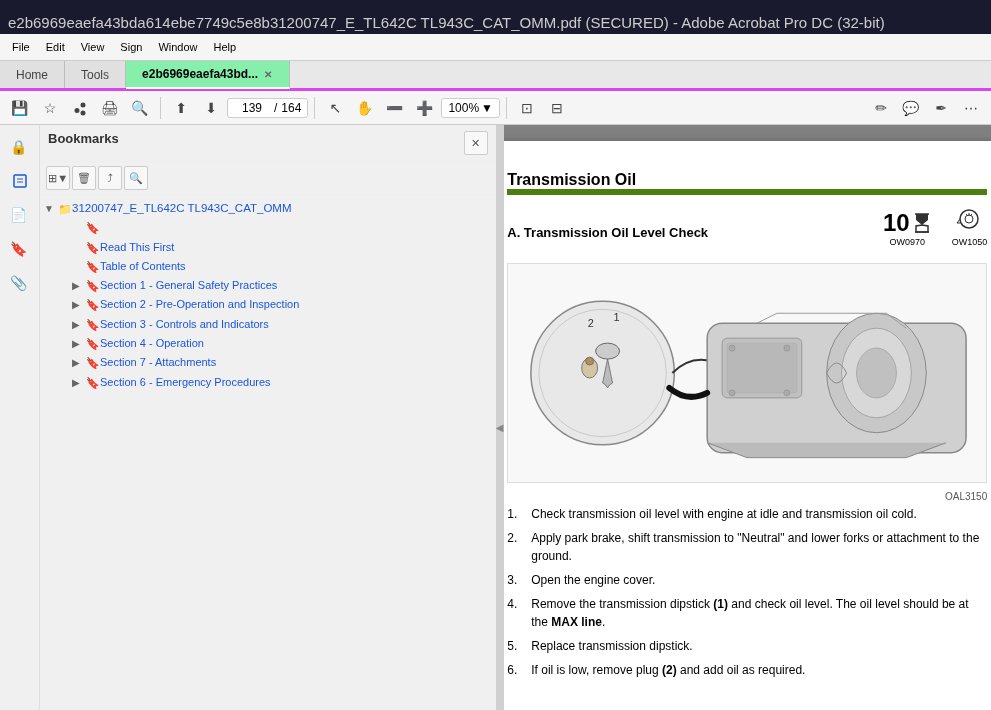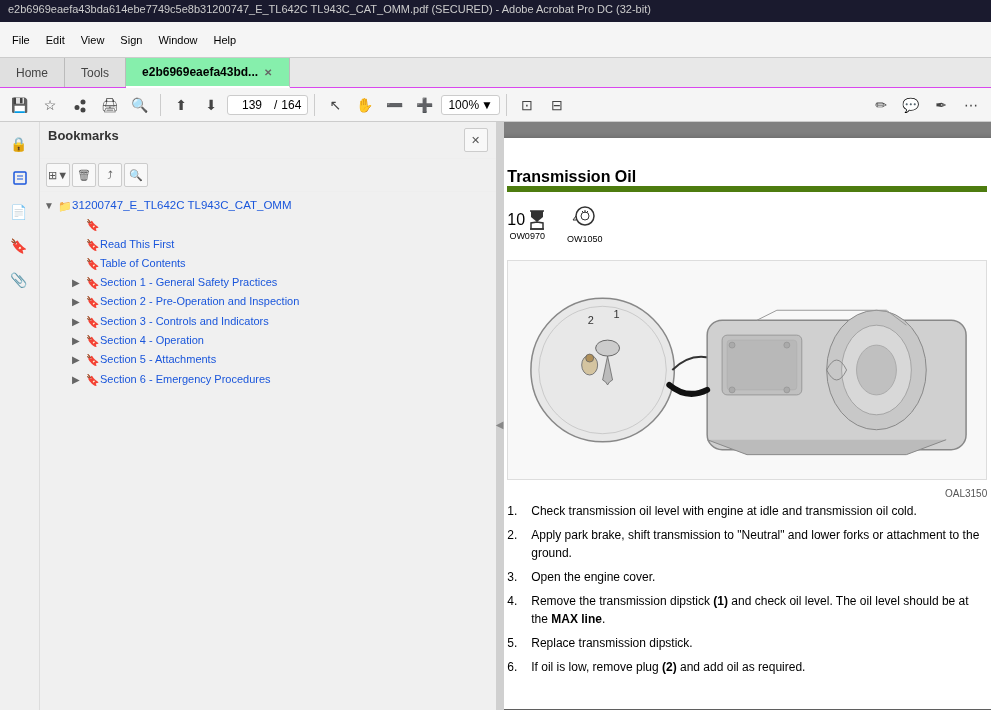--- a/index.html
+++ b/index.html
@@ -2,48 +2,48 @@
 <html><head>
   <meta charset="utf-8">
   <style>
     * { margin: 0; padding: 0; box-sizing: border-box; }
     body { font-family: 'Segoe UI', Arial, sans-serif; font-size: 12px; background: #f0f0f0; width: 991px; height: 710px; overflow: hidden; }
 
     
     .title-bar {
       background: #1a1a2e;
       color: #ccc;
-      font-size: 11px;
+      font-size: 15px;
       padding: 3px 8px;
       display: flex;
-      align-items: flex-start;
+      align-items: flex-end;
       gap: 6px;
-      height: 22px;
+      height: 34px;
     }
 
     
     .menu-bar {
       background: #f5f5f5;
       border-bottom: 1px solid #ccc;
       display: flex;
       align-items: center;
-      height: 36px;
+      height: 27px;
       padding: 0 4px;
     }
     .menu-item {
       padding: 2px 8px;
       font-size: 11px;
       cursor: pointer;
       color: #000;
     }
 
     
     .tab-bar {
       background: #e8e8e8;
-      border-bottom: 1px solid #d946ef;
+      border-bottom: 3px solid #d946ef;
       display: flex;
       align-items: stretch;
       height: 30px;
     }
     .tab {
       display: flex;
       align-items: center;
       padding: 0 16px;
       font-size: 12px;
       cursor: pointer;
@@ -375,43 +375,44 @@
           <span class="bm-label">Section 3 - Controls and Indicators</span>
         </div>
         <div class="bm-item">
           <span class="bm-expand">▶</span>
           <span class="bm-icon">🔖</span>
           <span class="bm-label">Section 4 - Operation</span>
         </div>
         <div class="bm-item">
           <span class="bm-expand">▶</span>
           <span class="bm-icon">🔖</span>
-          <span class="bm-label">Section 5 - Attachments</span>
+          <span class="bm-label">Section 7 - Attachments</span>
         </div>
         <div class="bm-item">
           <span class="bm-expand">▶</span>
           <span class="bm-icon">🔖</span>
           <span class="bm-label">Section 6 - Emergency Procedures</span>
         </div>
       </div>
     </div>
   </div>
 
   <div class="splitter">◀</div>
 
   <div class="pdf-area">
     <div class="pdf-page">
 
       <div class="pdf-title">Transmission Oil</div>
 
       <div style="display:flex; align-items:flex-start; justify-content:space-between; margin-top:14px;">
+        <div class="pdf-subtitle">A. Transmission Oil Level Check</div>
         <div class="symbols-row">
           <div class="symbol-item">
             <div style="display:flex;align-items:center;gap:2px;">
-              <span style="font-size:16px;font-weight:normal;">10</span>
+              <span style="font-size:24px;font-weight:bold;">10</span>
 
               <svg width="20" height="22" viewBox="0 0 20 22">
                 <polygon points="4,2 16,2 16,8 10,13 4,8" fill="#333"></polygon>
                 <polygon points="4,20 16,20 16,14 10,13 4,14" fill="none" stroke="#333" stroke-width="1.5"></polygon>
                 <line x1="3" y1="2" x2="17" y2="2" stroke="#333" stroke-width="1.5"></line>
                 <line x1="3" y1="20" x2="17" y2="20" stroke="#333" stroke-width="1.5"></line>
               </svg>
             </div>
             <span style="font-size:9px;">OW0970</span>
           </div>

